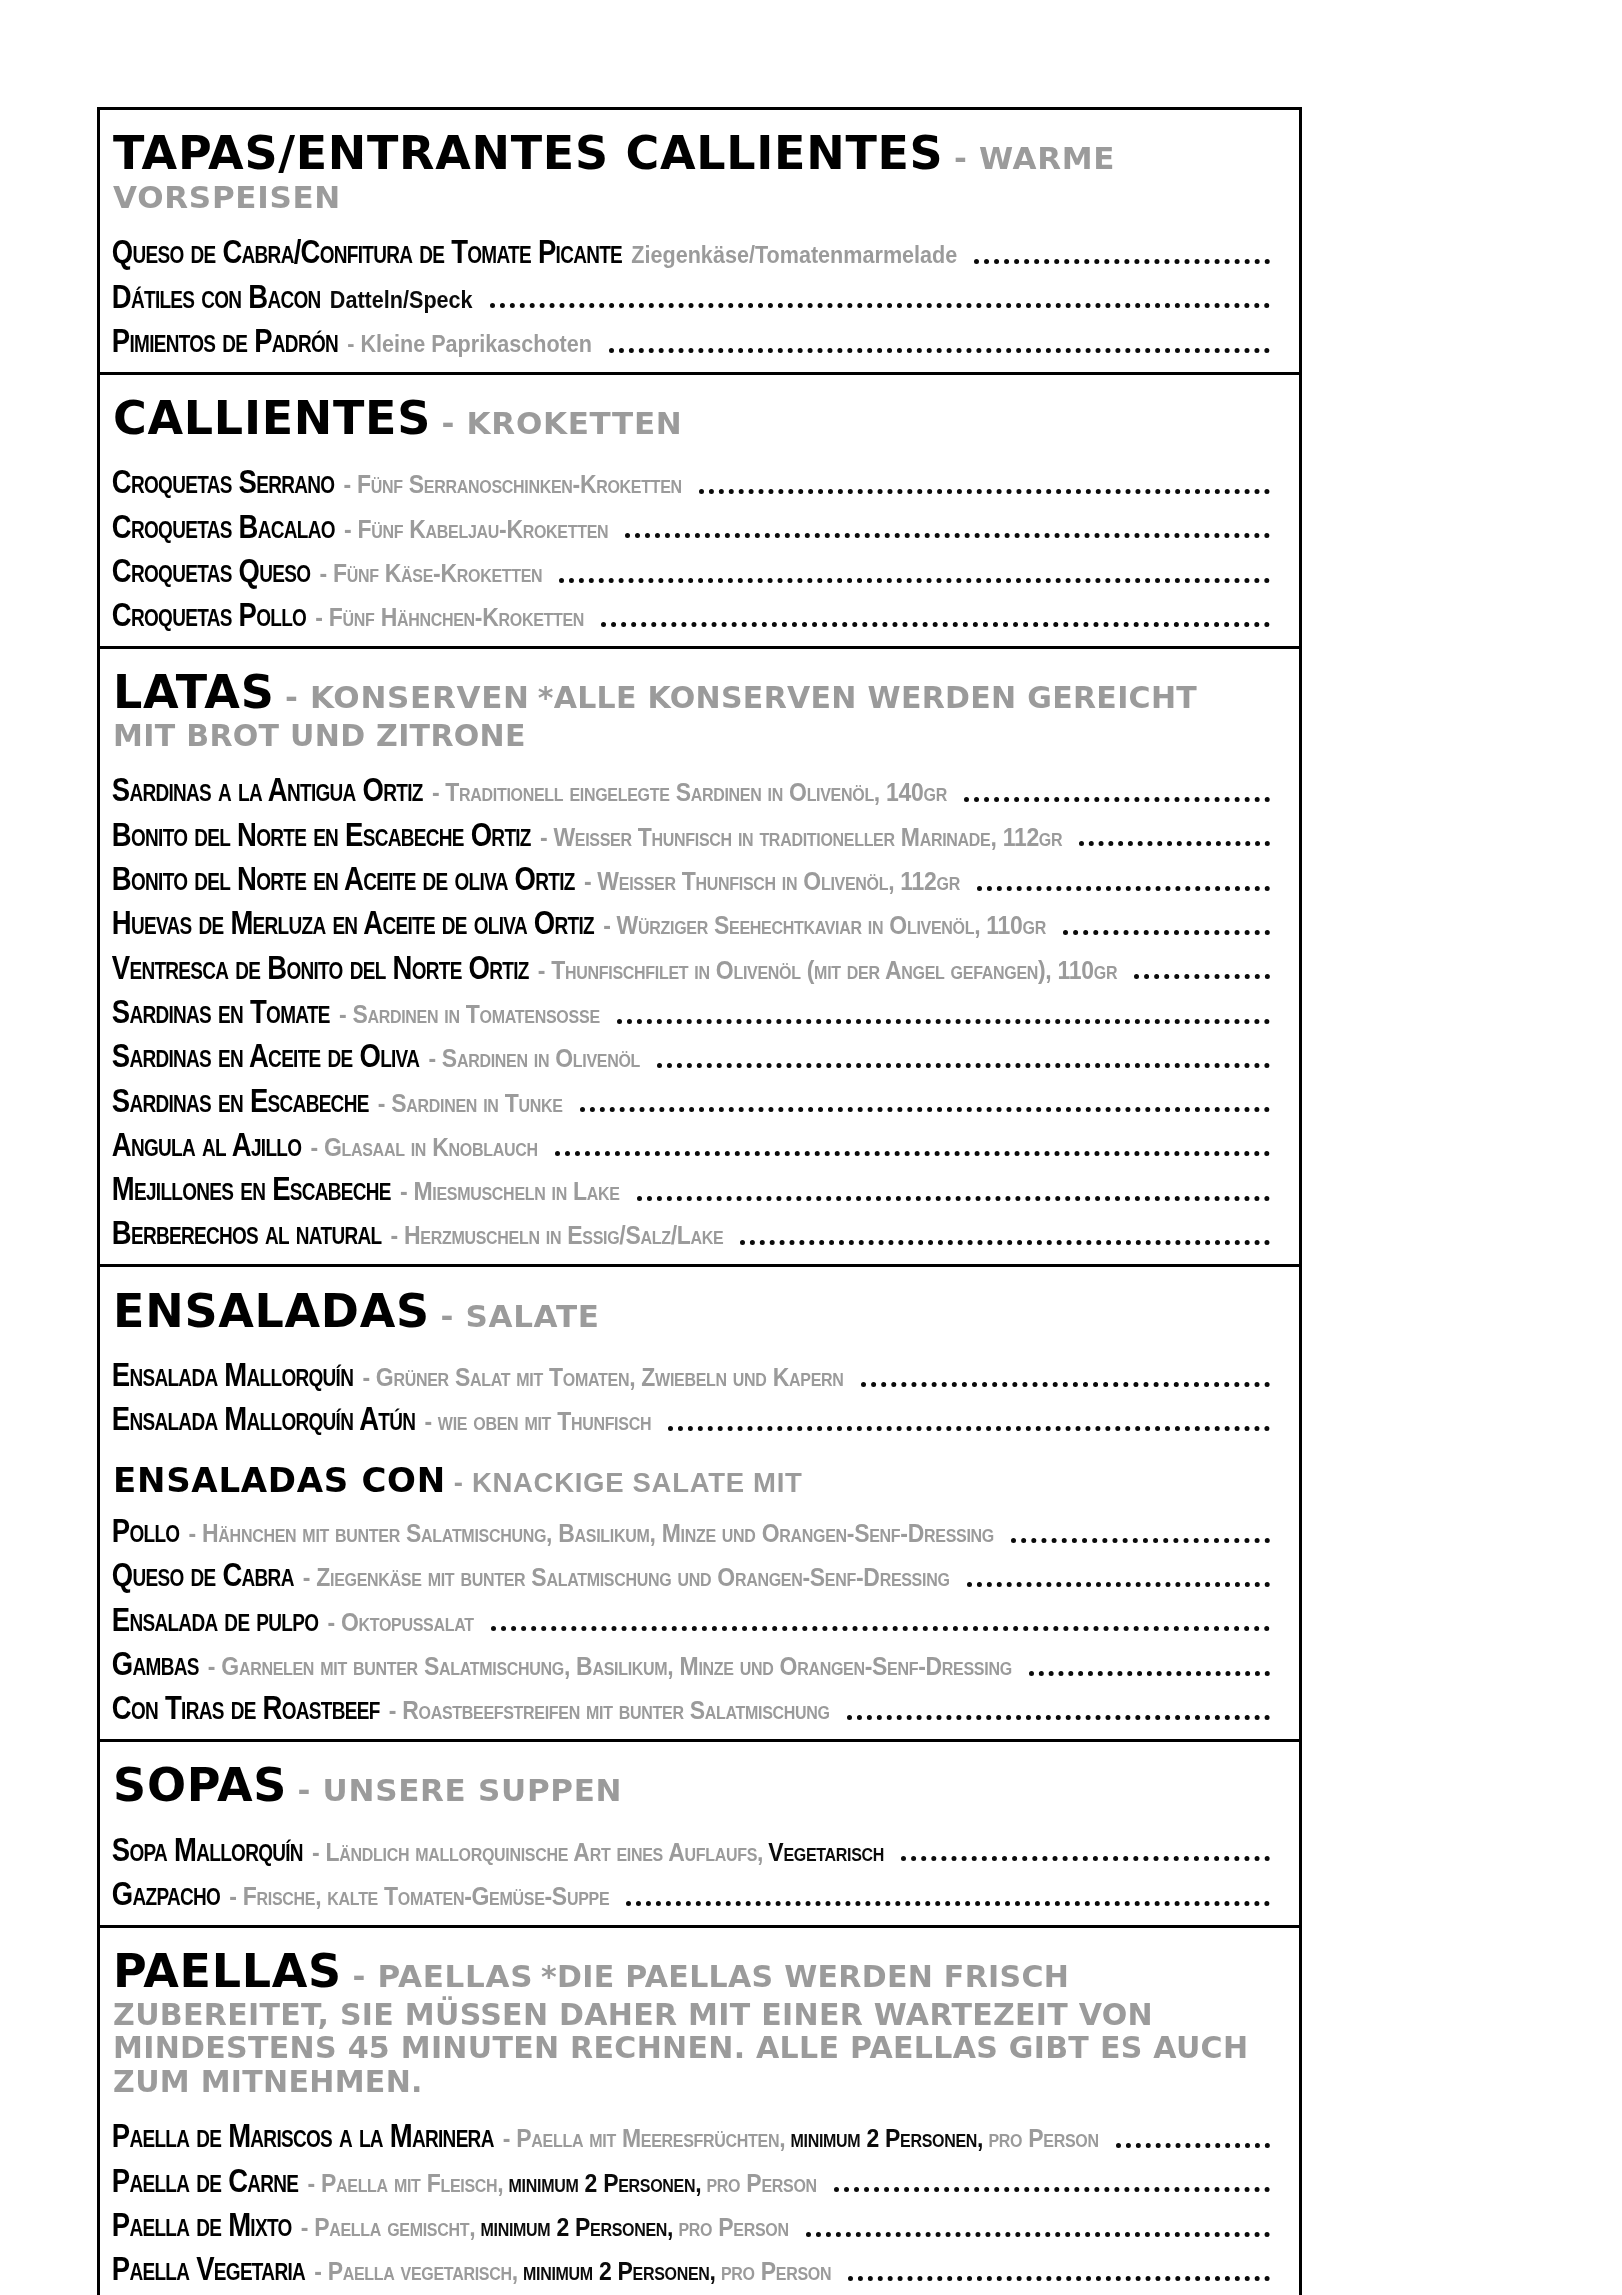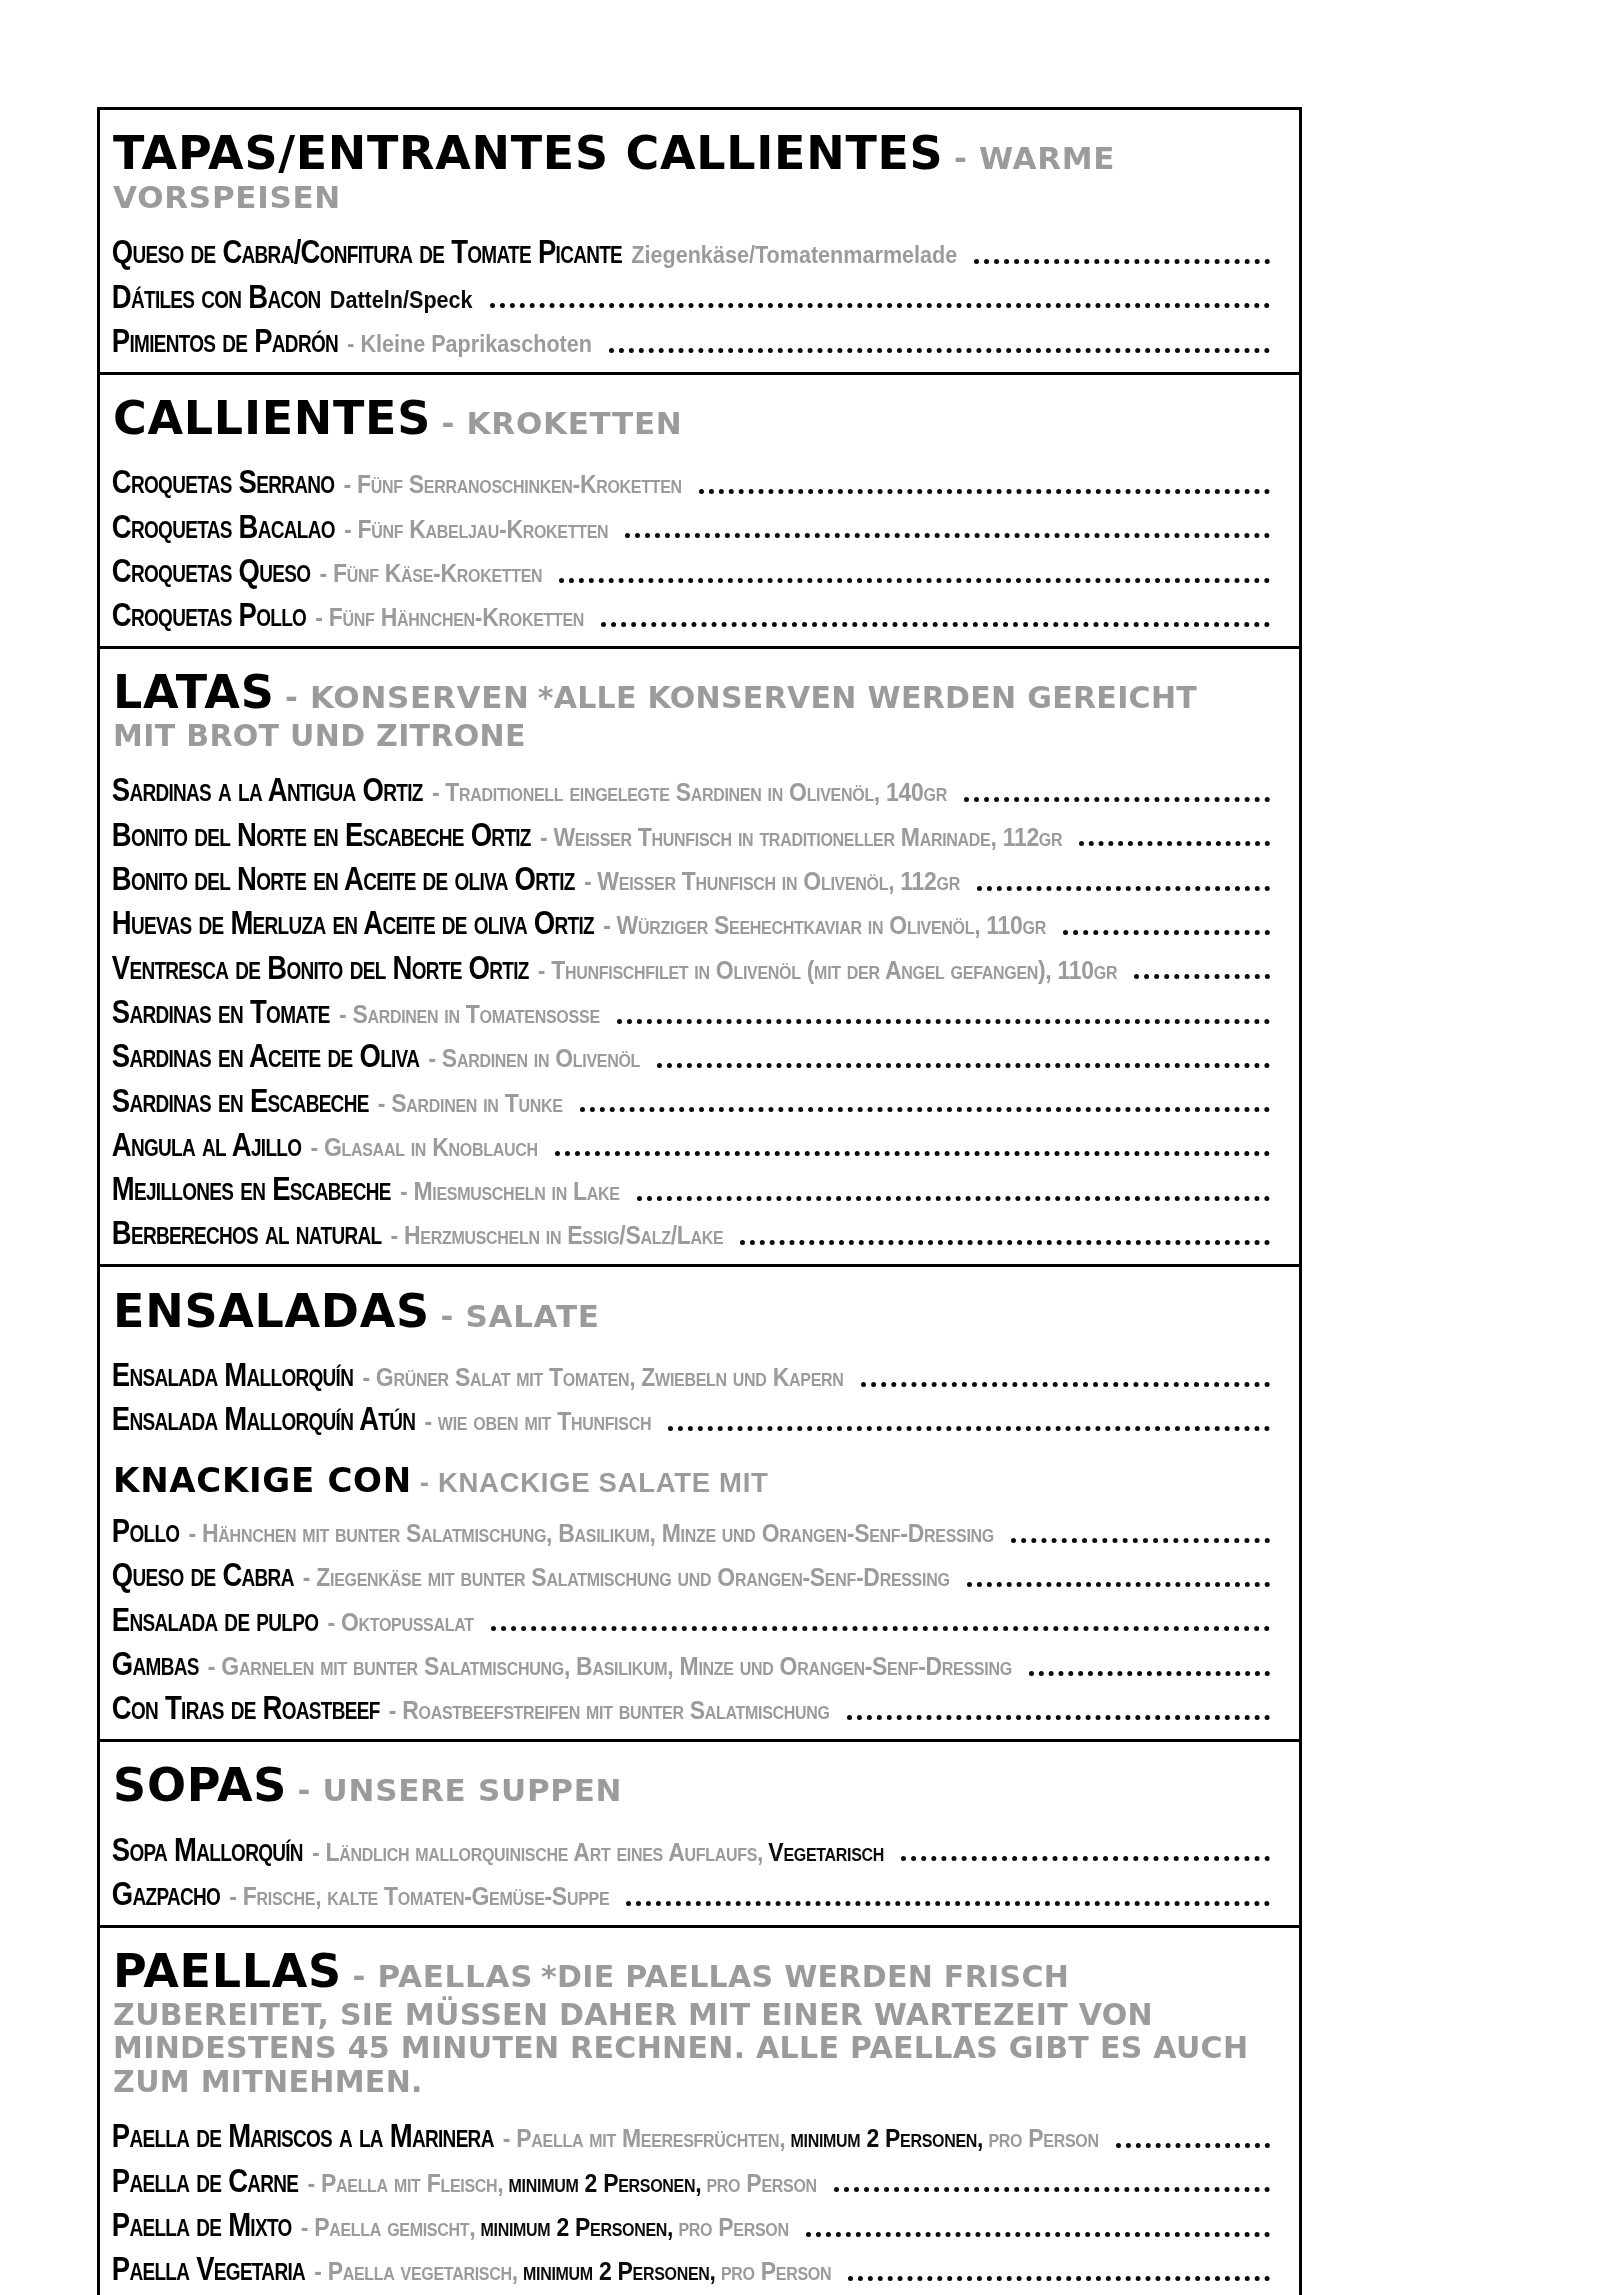--- a/index.html
+++ b/index.html
@@ -292,21 +292,21 @@
   </div>
 
   <div class="row">
     <div class="names">
       <span class="item-name">Ensalada Mallorquín Atún</span><span class="item-desc"><span class="seg">- wie oben mit Thunfisch</span></span>
     </div>
     <div class="leader"></div>
   </div>
 
   <div class="subhead">
-    <span class="subhead-title">KNACKIGE CON</span><span class="subhead-sub">- KNACKIGE SALATE MIT</span>
+    <span class="subhead-title">ENSALADAS CON</span><span class="subhead-sub">- KNACKIGE SALATE MIT</span>
   </div>
 
   <div class="row">
     <div class="names">
       <span class="item-name">Pollo</span><span class="item-desc"><span class="seg">- Hähnchen mit bunter Salatmischung, Basilikum, Minze und Orangen-Senf-Dressing</span></span>
     </div>
     <div class="leader"></div>
   </div>
 
   <div class="row">

